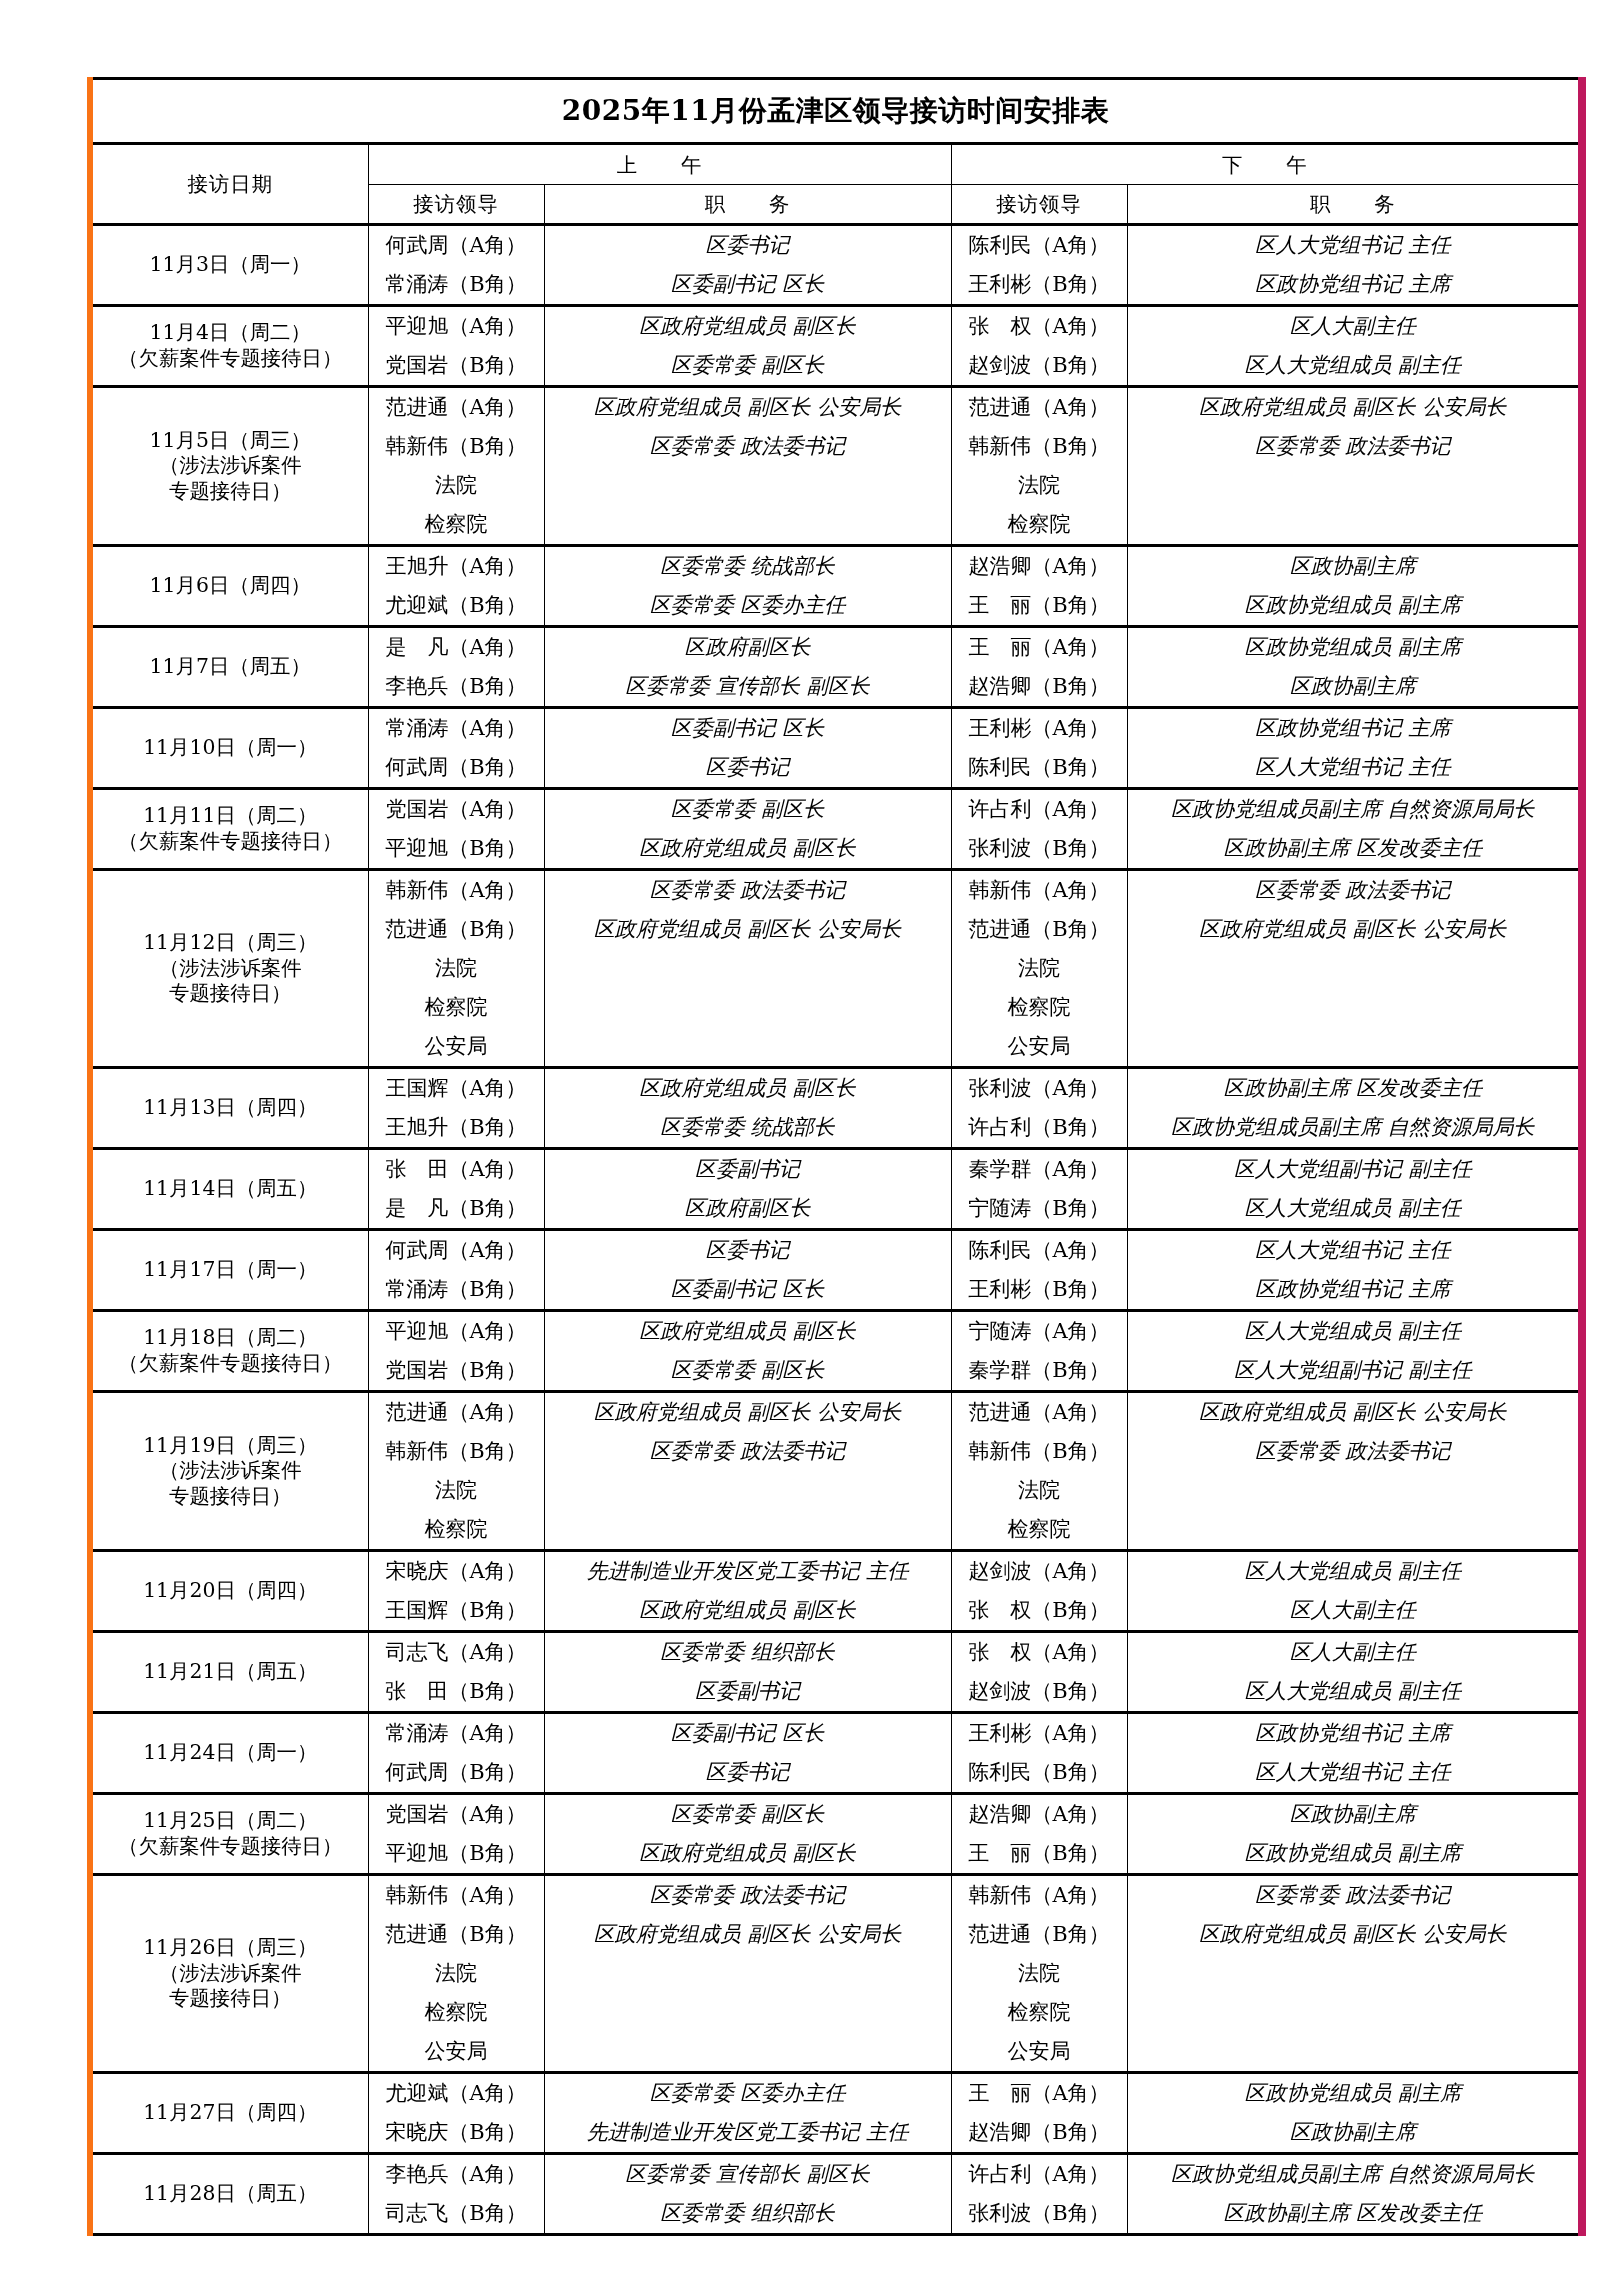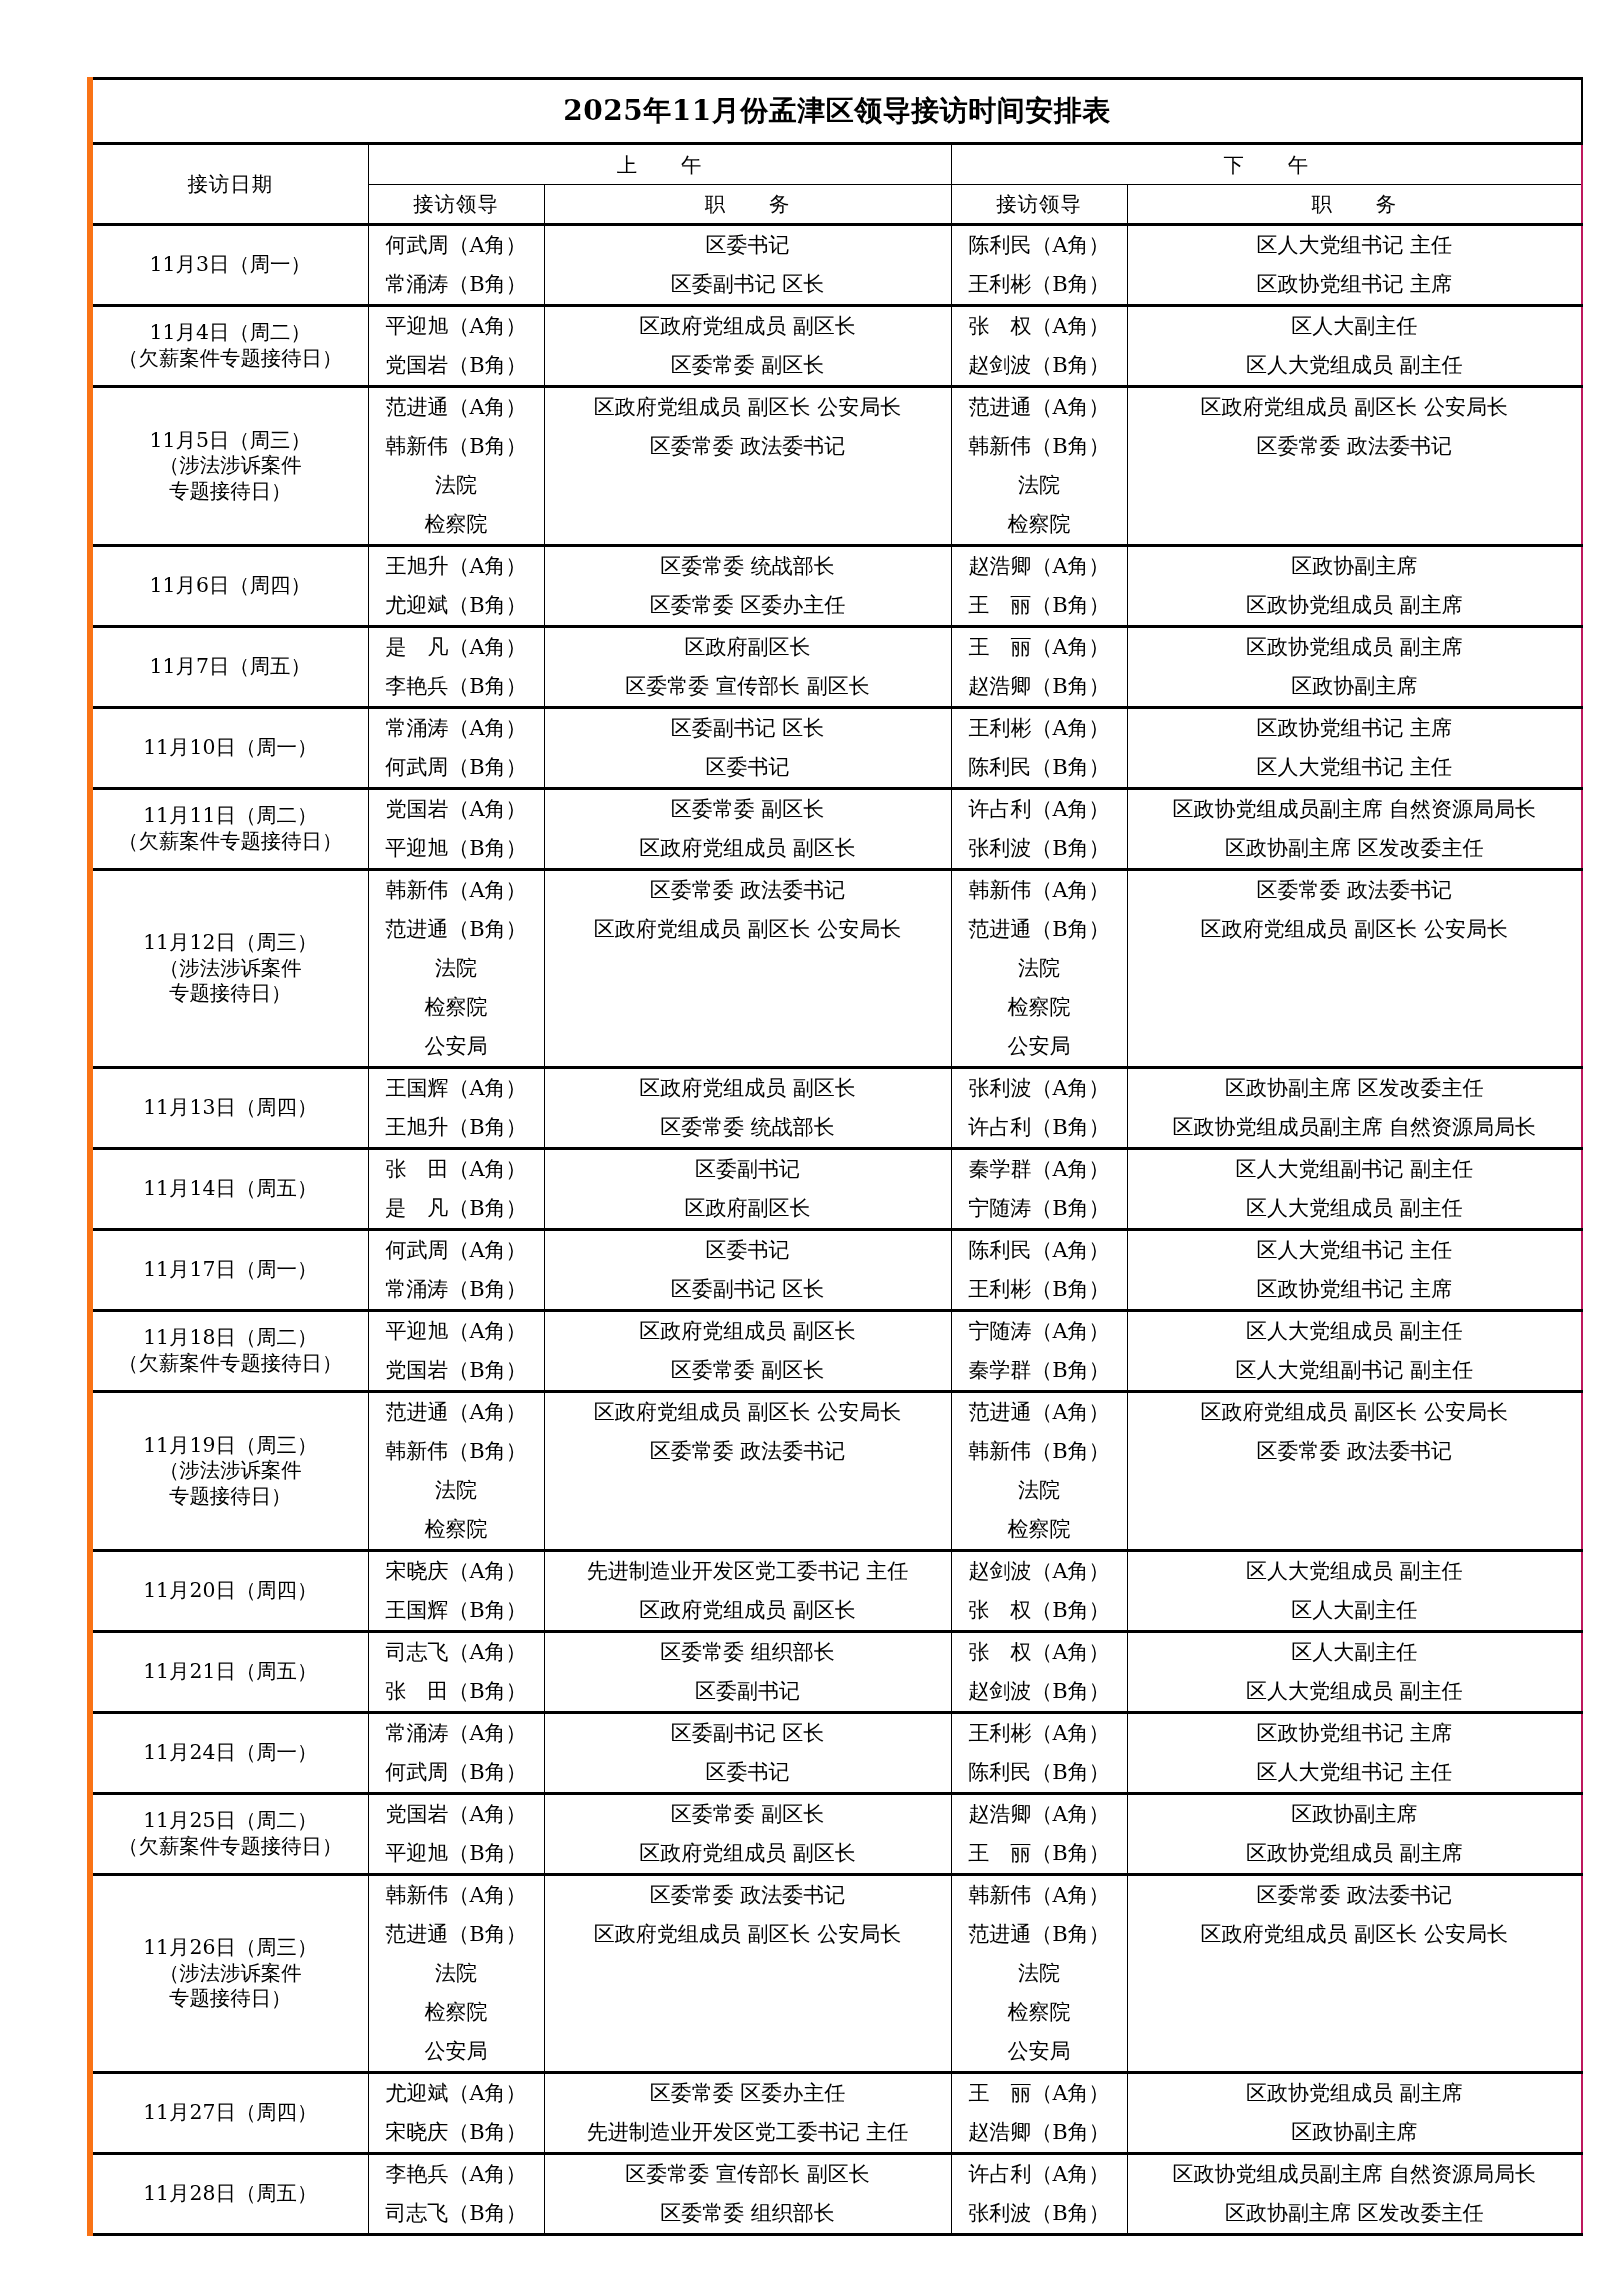--- a/index.html
+++ b/index.html
@@ -9,25 +9,25 @@
   td, th { border:1.5px solid #000; text-align:center; vertical-align:middle; padding:0; font-weight:normal; }
   .title-cell { height:62px; border-top:3.1px solid #000; border-left:2px solid #000; border-right:2px solid #000; border-bottom:3.1px solid #000; font-size:28px; font-weight:bold; letter-spacing:0.5px; }
   .hdr { font-size:20.4px; letter-spacing:1px; }
   .hdr-top { height:41px; }
   .hdr-sub { height:40px; }
   .group-top td { border-top:3.1px solid #000; }
   .col-date { width:278px; border-left:6px solid #f97316; }
   .col-lead { width:176px; }
   .col-pos { width:407px; }
   .col-lead2 { width:176px; }
-  .col-pos2 { width:455px; border-right:2px solid #be185d; }
+  .col-pos2 { width:455px; border-right:8px solid #be185d; }
   .cell-line { height:39px; line-height:39px; font-size:21px; white-space:nowrap; }
   .date-cell { font-size:20.4px; line-height:25.6px; padding:4.1px 2px;margin-top:24px; }
   .date-line { display:block; white-space:nowrap; }
-  .pos-cell { vertical-align:top; }
+  .pos-cell { vertical-align:top;font-style:italic; }
   .lead-cell { vertical-align:top;margin-top:40px; }
   .last-row td { border-bottom:3.1px solid #000; }
 </style>
 </head>
 <body>
 
 <div id="sheet">
   <table>
     <colgroup>
       <col class="col-date">

